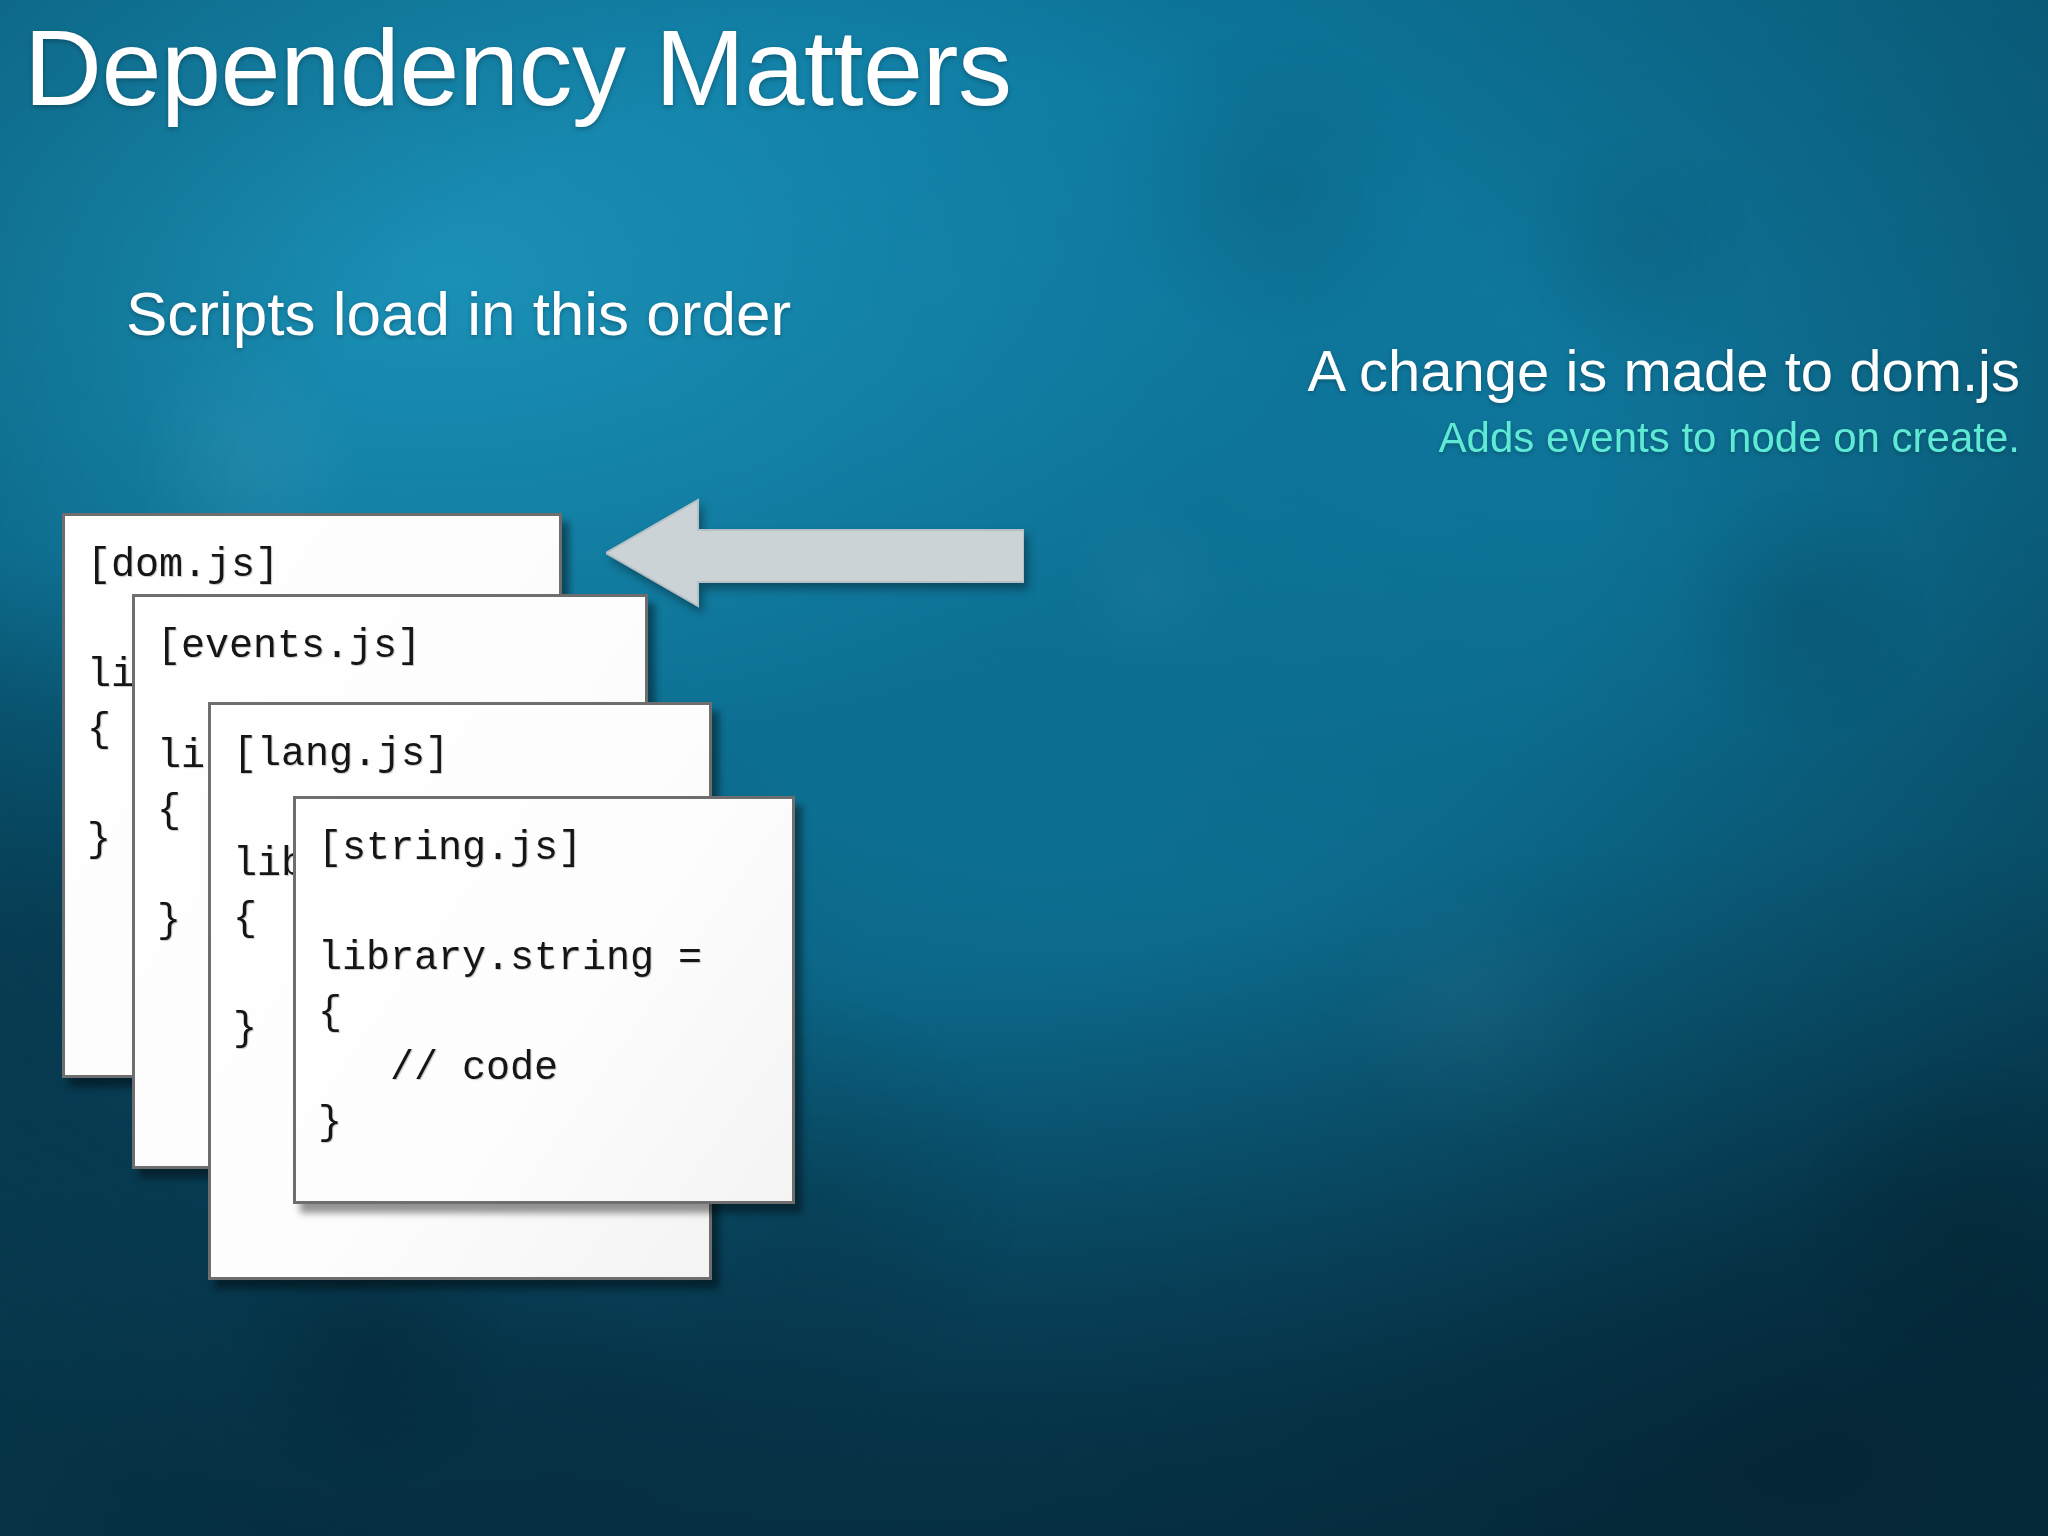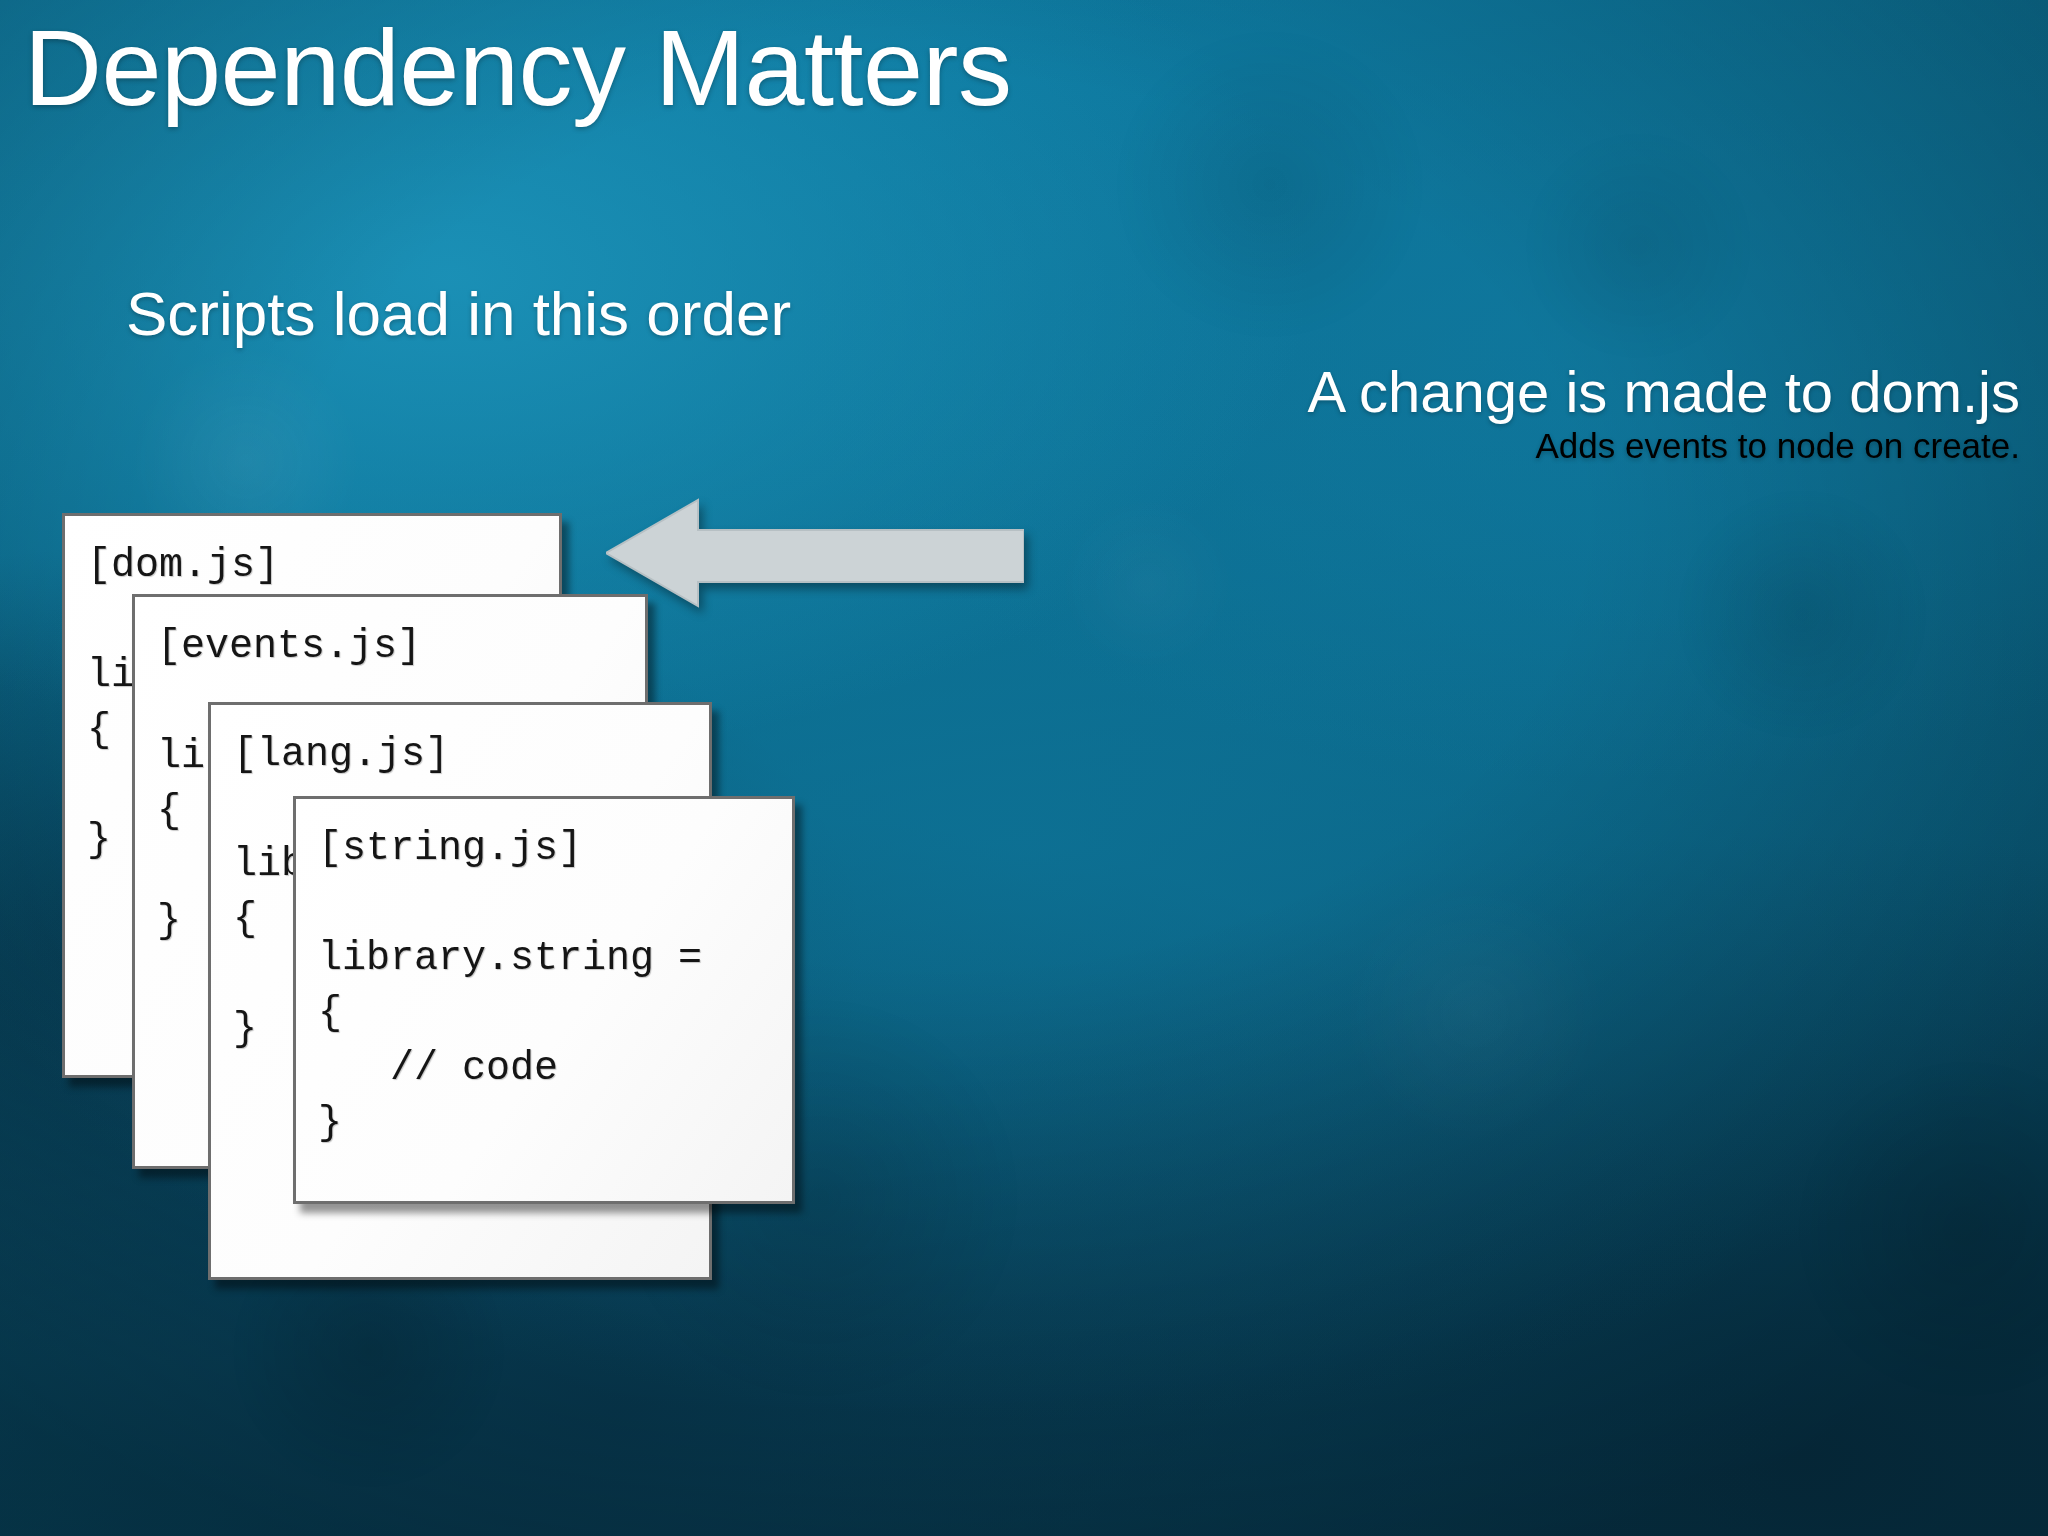--- a/index.html
+++ b/index.html
@@ -73,37 +73,37 @@
     line-height: 1.1;
     color: #ffffff;
     font-weight: 400;
     white-space: nowrap;
     text-shadow: 0 2px 4px rgba(0,0,0,0.25);
     margin-top: 48px;
   }
   .callout {
     position: absolute;
     right: 28px;
-    top: 360px;
+    top: 339px;
     text-align: right;
     white-space: nowrap;
   }
   .callout-head {
     font-size: 58px;
     line-height: 1.12;
     color: #ffffff;
     font-weight: 400;
     text-shadow: 0 2px 4px rgba(0,0,0,0.25);
   }
   .callout-sub {
-    font-size: 35px;
+    font-size: 42px;
     line-height: 1.22;
-    color: #000000;
-    font-weight: 400;
-    margin-top: 0;
+    color: #5eead4;
+    font-weight: 400;
+    margin-top: 8px;
     text-shadow: 0 2px 4px rgba(0,0,0,0.25);
   }
 
   
   .arrow-wrap {
     position: absolute;
     left: 606px;
     top: 498px;
     width: 418px;
     height: 110px;

